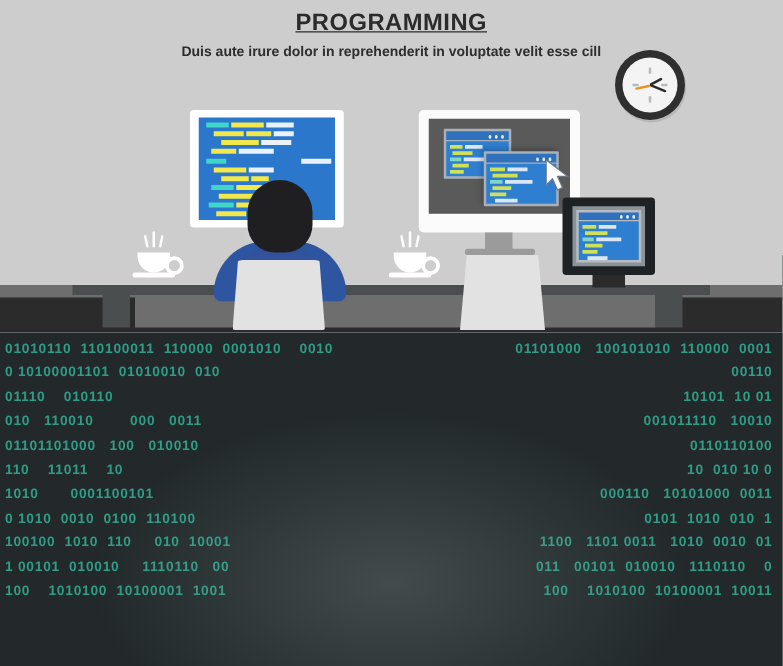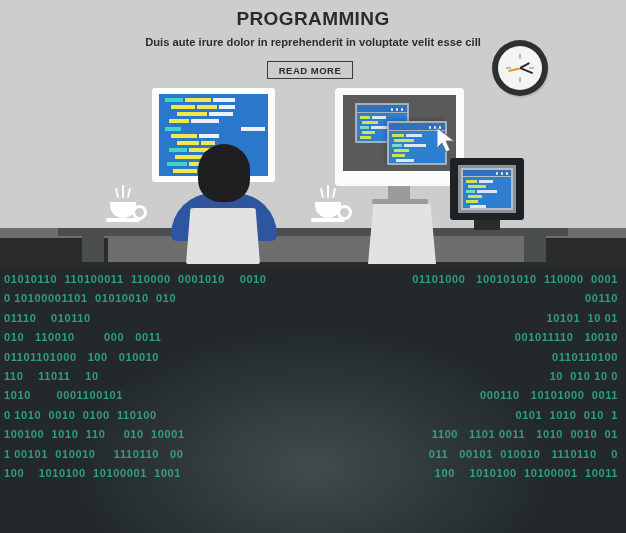--- a/index.html
+++ b/index.html
@@ -7,21 +7,21 @@
     width:626px;height:533px;overflow:hidden;
     font-family:"Liberation Sans", sans-serif;
     background:#cfcfcf;
   }
   .stage{position:relative;width:626px;height:533px;overflow:hidden;}
 
   
   .banner-top{position:absolute;left:0;top:0;width:626px;height:266px;background:#cdcdcd;overflow:hidden;}
 
   .t-title{position:absolute;left:0;top:8px;width:626px;text-align:center;
-    font-size:19px;font-weight:700;color:#2b2b2b;letter-spacing:.4px;}
+    font-size:19px;font-weight:700;color:#2b2b2b;letter-spacing:.4px;text-decoration:underline;}
   .t-sub{position:absolute;left:113px;top:36px;width:400px;text-align:center;
     font-size:11.2px;line-height:13.5px;font-weight:700;color:#2d2d2d;}
   .t-btn{position:absolute;left:267px;top:61px;width:86px;height:18px;
     border:1.6px solid #3a3a3a;background:transparent;color:#2b2b2b;
     font-size:9.5px;font-weight:700;letter-spacing:.5px;
     display:flex;align-items:center;justify-content:center;cursor:pointer;
     font-family:"Liberation Sans", sans-serif;box-sizing:border-box;}
 
   
   .clock{position:absolute;left:492px;top:40px;width:56px;height:56px;border-radius:50%;
@@ -103,21 +103,20 @@
 <body>
 
 <div class="stage">
 
   <div class="banner-top">
 
     <div class="t-title">PROGRAMMING</div>
     <div class="t-sub">
       <span>Duis aute irure dolor in reprehenderit in voluptate velit esse cill</span><br>
     </div>
-    <div class="t-btn">READ MORE</div>
 
     <div class="clock">
       <div class="clock-face">
         <div class="ctick ct-n"></div>
         <div class="ctick ct-s"></div>
         <div class="ctick ct-w"></div>
         <div class="ctick ct-e"></div>
         <div class="hand h-hour"></div>
         <div class="hand h-min"></div>
         <div class="hand h-sec"></div>

